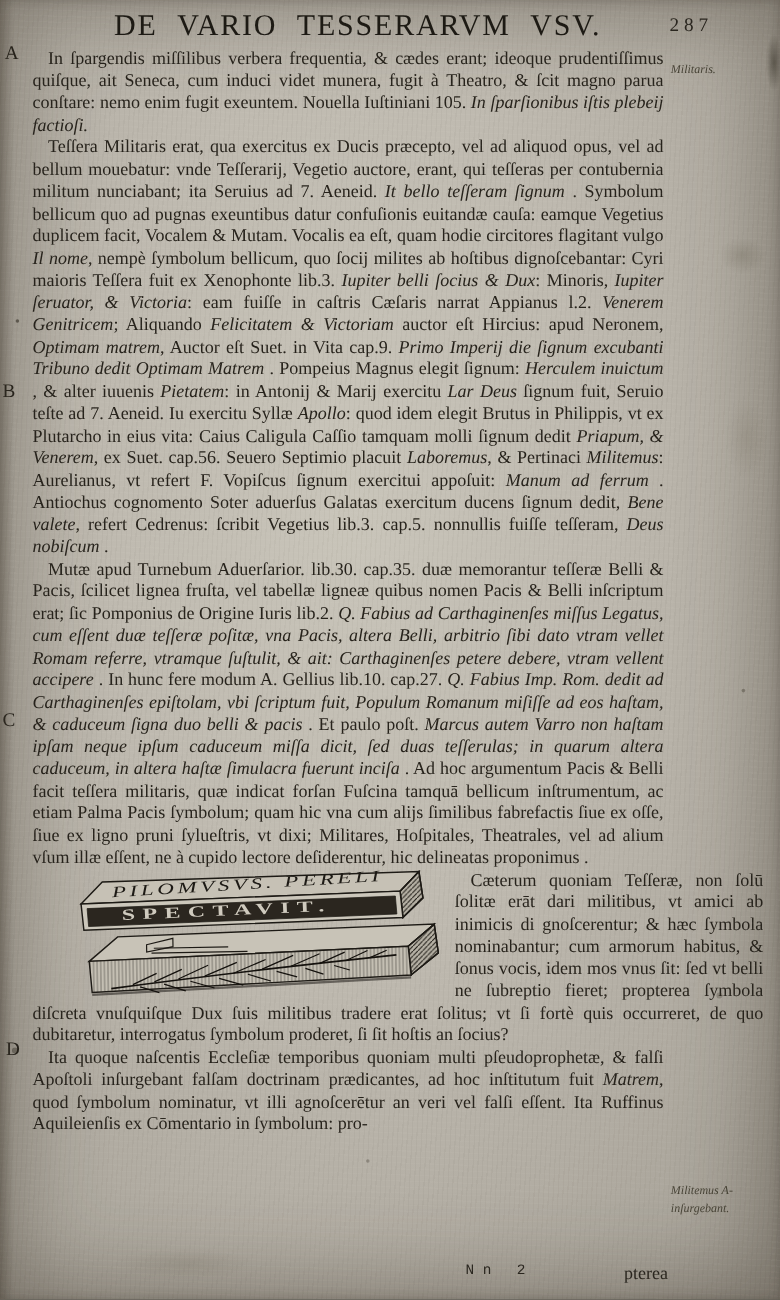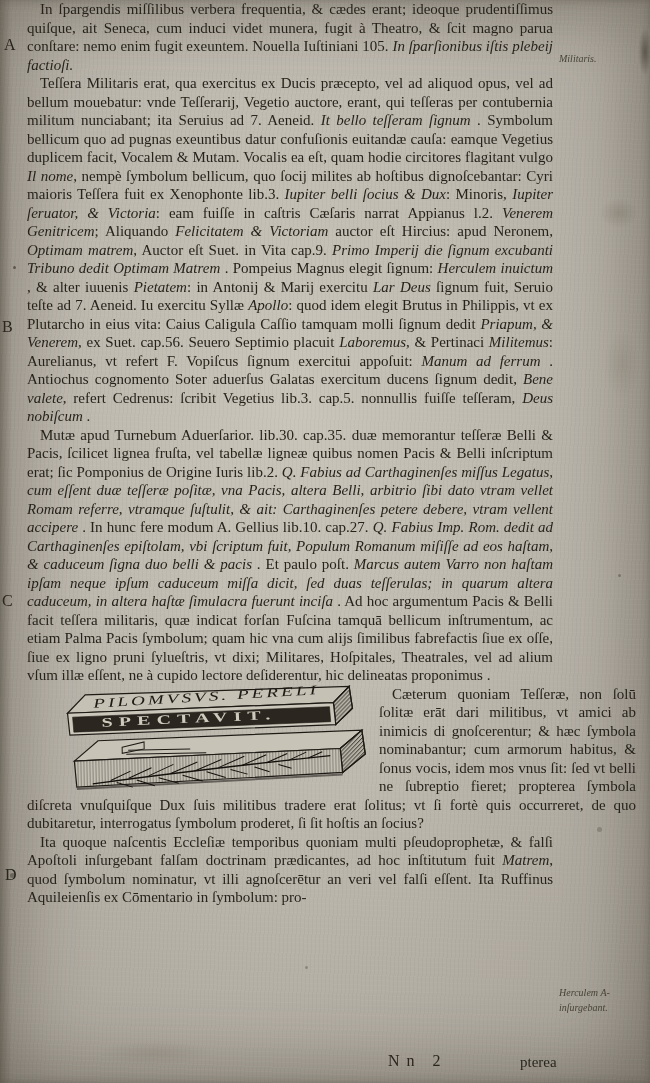--- a/index.html
+++ b/index.html
@@ -26,48 +26,52 @@
   }
   .para.wide{margin-right:14px;}
   .para i{font-style:italic;}
   .mletter{position:absolute;font-size:16px;color:#26221b;}
   .mnote{position:absolute;left:559px;width:86px;font-style:italic;font-size:10px;
     line-height:14.5px;color:#45413608;color:#474336;}
   .woodcut{
     float:left;width:340px;height:104px;margin:2px 12px 2px 0;
     transform:rotate(-1deg);
   }
-  .footer-sig{position:absolute;left:388px;top:1052px;font-size:16px;letter-spacing:7px;color:#2a261f;}
+  .footer-sig{position:absolute;left:388px;top:1052px;font-size:12px;letter-spacing:7px;color:#2a261f;font-family:Liberation Mono, monospace;}
   .footer-catch{position:absolute;left:520px;top:1054px;font-size:15px;color:#2a261f;}
   .stain{position:absolute;pointer-events:none;}
   .stain.s1{top:20px;right:-4px;width:18px;height:64px;background:radial-gradient(closest-side,rgba(45,40,30,.5),transparent 75%);}
   .stain.s2{top:192px;left:592px;width:54px;height:42px;background:radial-gradient(closest-side,rgba(95,88,72,.26),transparent 72%);}
   .stain.s3{top:320px;left:598px;width:48px;height:90px;background:radial-gradient(closest-side,rgba(110,102,86,.18),transparent 75%);}
   .stain.s4{top:1036px;left:80px;width:150px;height:34px;background:radial-gradient(closest-side,rgba(100,92,76,.16),transparent 75%);}
   .stain.s5{top:0;left:0;width:12px;height:1083px;background:linear-gradient(to right,rgba(70,62,50,.28),transparent);}
   .speck{position:absolute;top:266px;left:13px;width:3px;height:3px;border-radius:50%;
     background:rgba(40,35,25,.55);
     box-shadow:605px 308px 0 rgba(50,44,32,.35), 585px 562px 0 1px rgba(50,44,32,.25),
                292px 700px 0 rgba(50,44,32,.3), -2px 608px 0 1px rgba(40,35,25,.4);}
   svg text{font-family:"Liberation Serif","DejaVu Serif",serif;}
 </style>
 </head>
 <body>
 
 <div class="page">
 
+  <div class="header">
+    <div class="title">DE VARIO TESSERARVM VSV.</div>
+    <div class="pagenum">287</div>
+  </div>
 
   <span class="mletter" style="top:36px;left:4px">A</span>
   <span class="mletter" style="top:318px;left:2px">B</span>
   <span class="mletter" style="top:592px;left:2px">C</span>
   <span class="mletter" style="top:866px;left:5px">D</span>
 
   <div class="mnote" style="top:52px">Militaris.</div>
   <div class="mnote" style="top:986px">
-    <span>Herculem A-</span><br>
+    <span>Militemus A-</span><br>
     <span>inſurgebant.</span>
   </div>
 
   <div class="para"><span>In ſpargendis miſſilibus verbera frequentia, &amp; cædes erant; ideoque prudentiſſimus quiſque, ait Seneca, cum induci videt munera, fugit à Theatro, &amp; ſcit magno parua conſtare: nemo enim fugit exeuntem. Nouella Iuſtiniani 105. </span><i>In ſparſionibus iſtis plebeij factioſi.</i></div>
   <div class="para"><span>Teſſera Militaris erat, qua exercitus ex Ducis præcepto, vel ad aliquod opus, vel ad bellum mouebatur: vnde Teſſerarij, Vegetio auctore, erant, qui teſſeras per contubernia militum nunciabant; ita Seruius ad 7. Aeneid. </span><i>It bello teſſeram ſignum</i><span> . Symbolum bellicum quo ad pugnas exeuntibus datur confuſionis euitandæ cauſa: eamque Vegetius duplicem facit, Vocalem &amp; Mutam. Vocalis ea eſt, quam hodie circitores flagitant vulgo </span><i>Il nome</i><span>, nempè ſymbolum bellicum, quo ſocij milites ab hoſtibus dignoſcebantar: Cyri maioris Teſſera fuit ex Xenophonte lib.3. </span><i>Iupiter belli ſocius &amp; Dux</i><span>: Minoris, </span><i>Iupiter ſeruator, &amp; Victoria</i><span>: eam fuiſſe in caſtris Cæſaris narrat Appianus l.2. </span><i>Venerem Genitricem</i><span>; Aliquando </span><i>Felicitatem &amp; Victoriam</i><span> auctor eſt Hircius: apud Neronem, </span><i>Optimam matrem</i><span>, Auctor eſt Suet. in Vita cap.9. </span><i>Primo Imperij die ſignum excubanti Tribuno dedit Optimam Matrem</i><span> . Pompeius Magnus elegit ſignum: </span><i>Herculem inuictum</i><span> , &amp; alter iuuenis </span><i>Pietatem</i><span>: in Antonij &amp; Marij exercitu </span><i>Lar Deus</i><span> ſignum fuit, Seruio teſte ad 7. Aeneid. Iu exercitu Syllæ </span><i>Apollo</i><span>: quod idem elegit Brutus in Philippis, vt ex Plutarcho in eius vita: Caius Caligula Caſſio tamquam molli ſignum dedit </span><i>Priapum, &amp; Venerem</i><span>, ex Suet. cap.56. Seuero Septimio placuit </span><i>Laboremus</i><span>, &amp; Pertinaci </span><i>Militemus</i><span>: Aurelianus, vt refert F. Vopiſcus ſignum exercitui appoſuit: </span><i>Manum ad ferrum</i><span> . Antiochus cognomento Soter aduerſus Galatas exercitum ducens ſignum dedit, </span><i>Bene valete</i><span>, refert Cedrenus: ſcribit Vegetius lib.3. cap.5. nonnullis fuiſſe teſſeram, </span><i>Deus nobiſcum</i><span> .</span></div>
   <div class="para"><span>Mutæ apud Turnebum Aduerſarior. lib.30. cap.35. duæ memorantur teſſeræ Belli &amp; Pacis, ſcilicet lignea fruſta, vel tabellæ ligneæ quibus nomen Pacis &amp; Belli inſcriptum erat; ſic Pomponius de Origine Iuris lib.2. </span><i>Q. Fabius ad Carthaginenſes miſſus Legatus, cum eſſent duæ teſſeræ poſitæ, vna Pacis, altera Belli, arbitrio ſibi dato vtram vellet Romam referre, vtramque ſuſtulit, &amp; ait: Carthaginenſes petere debere, vtram vellent accipere</i><span> . In hunc fere modum A. Gellius lib.10. cap.27. </span><i>Q. Fabius Imp. Rom. dedit ad Carthaginenſes epiſtolam, vbi ſcriptum fuit, Populum Romanum miſiſſe ad eos haſtam, &amp; caduceum ſigna duo belli &amp; pacis</i><span> . Et paulo poſt. </span><i>Marcus autem Varro non haſtam ipſam neque ipſum caduceum miſſa dicit, ſed duas teſſerulas; in quarum altera caduceum, in altera haſtæ ſimulacra fuerunt inciſa</i><span> . Ad hoc argumentum Pacis &amp; Belli facit teſſera militaris, quæ indicat forſan Fuſcina tamquā bellicum inſtrumentum, ac etiam Palma Pacis ſymbolum; quam hic vna cum alijs ſimilibus fabrefactis ſiue ex oſſe, ſiue ex ligno pruni ſylueſtris, vt dixi; Militares, Hoſpitales, Theatrales, vel ad alium vſum illæ eſſent, ne à cupido lectore deſiderentur, hic delineatas proponimus .</span></div>
 
   <div class="para wide">
     <div class="woodcut">
       <svg width="340" height="104" viewBox="0 0 340 104">

